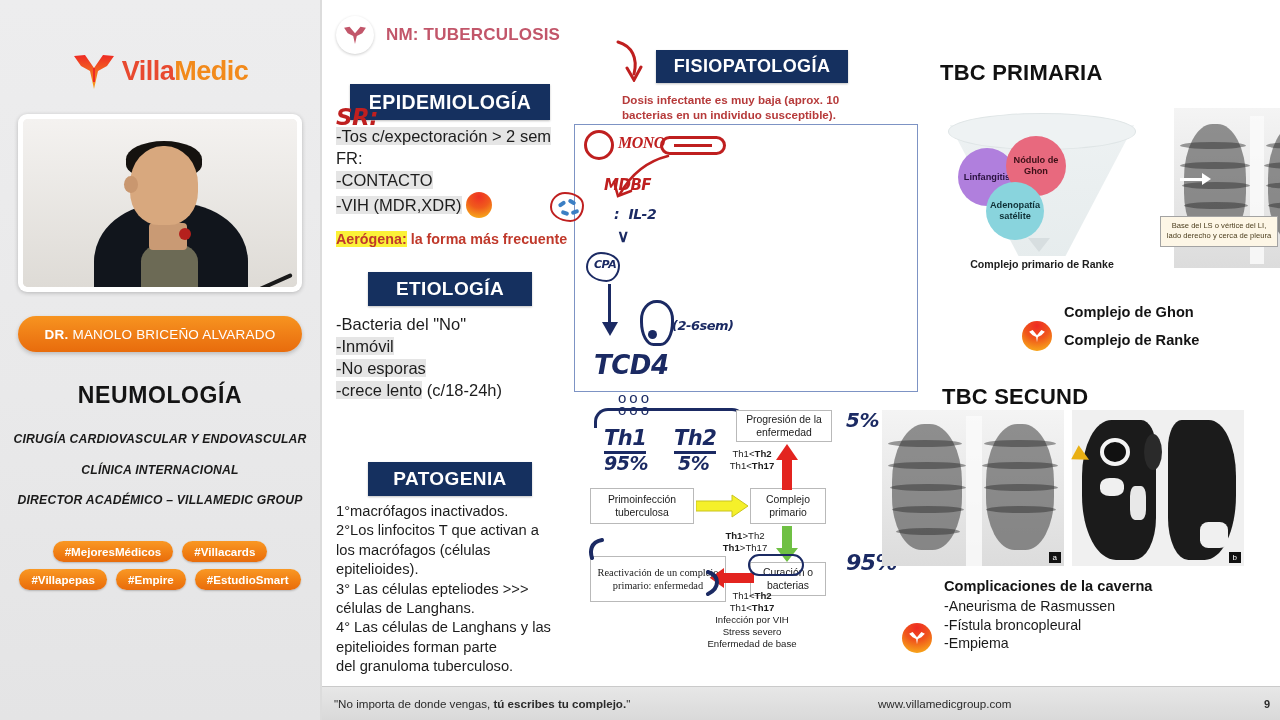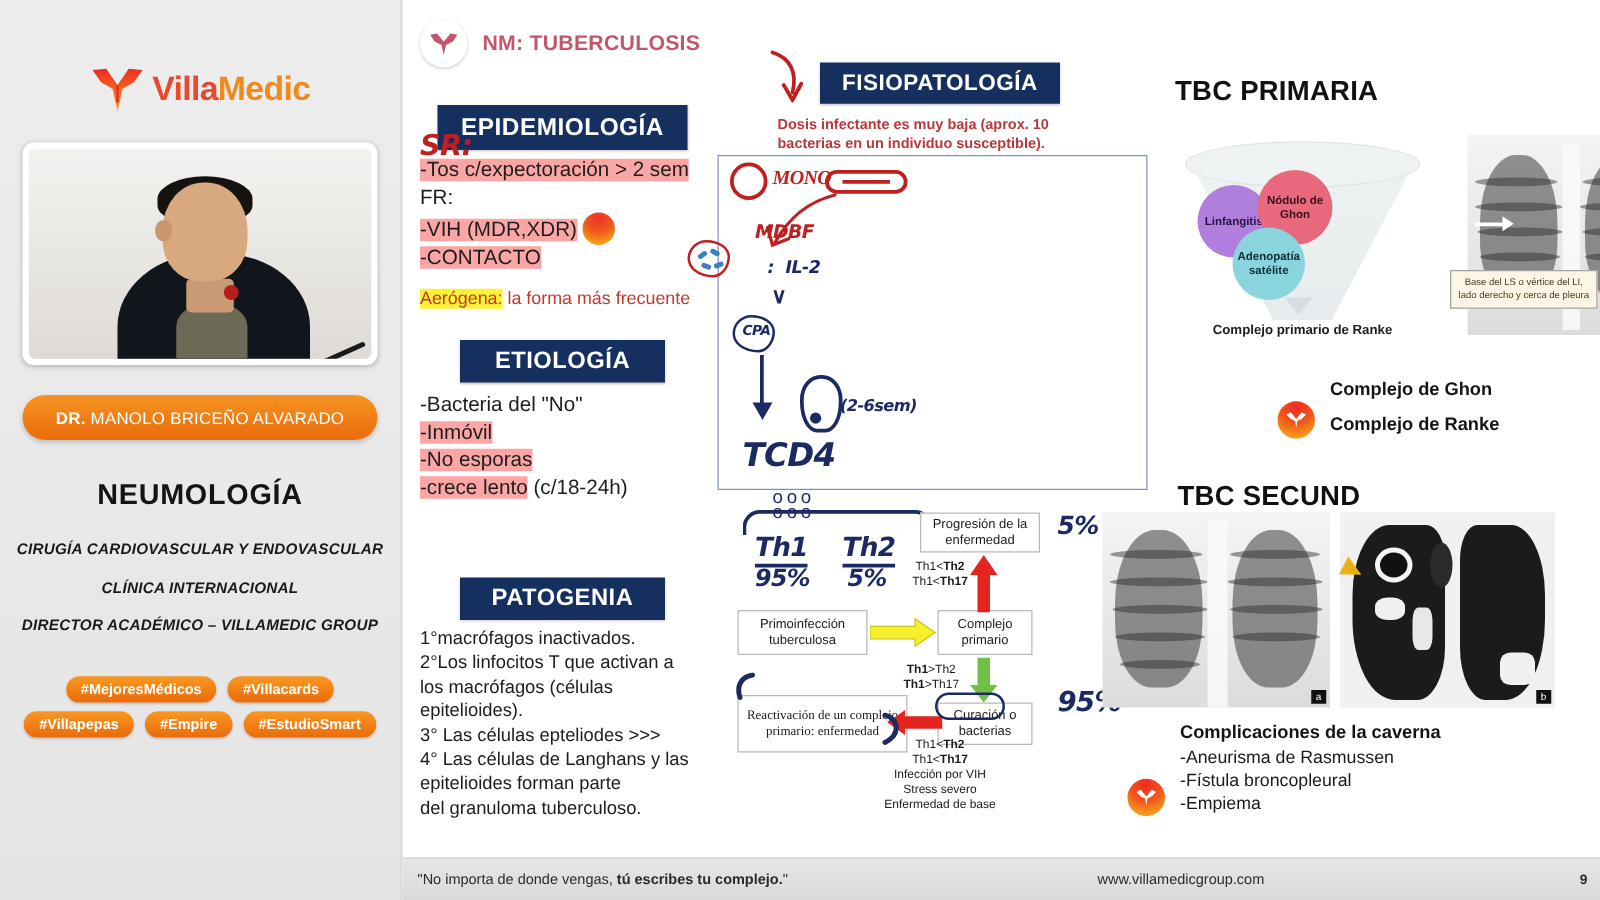--- a/index.html
+++ b/index.html
@@ -87,22 +87,22 @@
   #banner-epi   { left:28px;  top:84px;  width:200px; height:36px; font-size:19.5px; }
   #banner-etio  { left:46px;  top:272px; width:164px; height:34px; font-size:19px; }
   #banner-pato  { left:46px;  top:462px; width:164px; height:34px; font-size:19px; }
   #banner-fisio { left:334px; top:50px;  width:192px; height:33px; font-size:18px; }
 
   .body-text { position:absolute; font-size:16.5px; color:#1d1d1d; line-height:1.33; }
   #epi-text  { left:14px; top:126px; width:270px; }
   #etio-text { left:14px; top:314px; width:270px; }
   #pato-text { left:14px; top:502px; width:258px; font-size:14.7px; line-height:1.32; }
 
-  .hl { background:#fca5a5; }
-  .aero { margin-top:12px; font-size:14.3px; font-weight:400; }
+  .hl { background:#e5e5e5; }
+  .aero { margin-top:12px; font-size:14.3px; font-weight:700; }
   .aero .k { background:#fbf238; color:#c0392b; }
   .aero .v { color:#c0392b; }
 
   .hw { position:absolute; font-family:"DejaVu Sans", sans-serif; font-weight:700;
         font-style:italic; letter-spacing:-.5px; }
   .hw-red  { color:#bf1f1f; }
   .hw-blue { color:#1b2a63; }
 
   .vih-badge { display:inline-block; width:26px; height:26px; border-radius:50%;
                vertical-align:-7px; margin-left:4px;
@@ -291,42 +291,43 @@
         </svg>
       </div>
       <div class="head-title">NM: TUBERCULOSIS</div>
     </div>
 
     <div class="banner" id="banner-epi">EPIDEMIOLOGÍA</div>
     <div class="hw hw-red" style="left:14px; top:104px; font-size:23px;">SR:</div>
     <div class="body-text" id="epi-text">
       <div><span class="hl">-Tos c/expectoración &gt; 2 sem</span></div>
       <div><span>FR:</span></div>
+      <div><span class="hl">-CONTACTO</span></div>
       <div><span class="hl">-VIH (MDR,XDR)</span><span class="vih-badge"></span></div>
-      <div><span class="hl">-CONTACTO</span></div>
       <div class="aero">
         <span class="k">Aerógena:</span><span class="v"> la forma más frecuente</span>
       </div>
     </div>
 
     <div class="banner" id="banner-etio">ETIOLOGÍA</div>
     <div class="body-text" id="etio-text">
       <div><span>-Bacteria del "No"</span></div>
       <div><span class="hl">-Inmóvil</span></div>
       <div><span class="hl">-No esporas</span></div>
       <div><span class="hl">-crece lento</span><span> (c/18-24h)</span></div>
     </div>
 
     <div class="banner" id="banner-pato">PATOGENIA</div>
     <div class="body-text" id="pato-text">
       <div>1°macrófagos inactivados.</div>
       <div>2°Los linfocitos T que activan a</div>
       <div>los macrófagos (células</div>
       <div>epitelioides).</div>
       <div> 3° Las células epteliodes &gt;&gt;&gt;</div>
+      <div>células de Langhans.</div>
       <div> 4° Las células de Langhans y las</div>
       <div>epitelioides forman parte</div>
       <div>del granuloma tuberculoso.</div>
     </div>
 
     <div class="banner" id="banner-fisio">FISIOPATOLOGÍA</div>
     <div id="fisio-caption">Dosis infectante es muy baja (aprox. 10 bacterias en un individuo susceptible).</div>
     <div id="fisio-box"></div>
 
     <svg class="sk-redarrow" viewBox="0 0 30 42">

